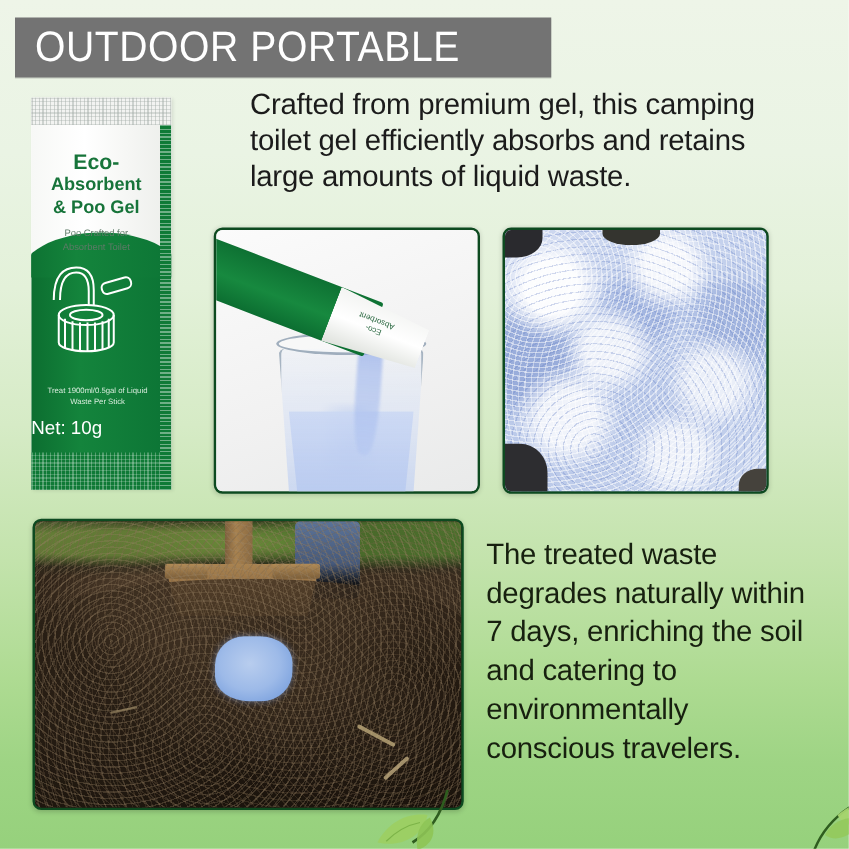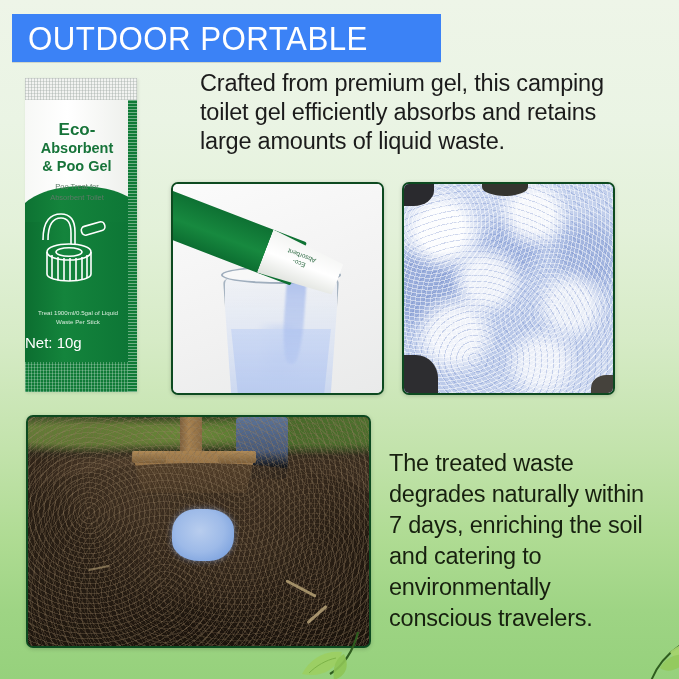--- a/index.html
+++ b/index.html
@@ -32,21 +32,21 @@
   .leaf-a { left: 296px; top: 630px; width: 90px; height: 50px; }
   .leaf-b { left: 640px; top: 628px; width: 60px; height: 56px; }
 
   
   .banner {
     position: absolute;
     left: 12px;
     top: 14px;
     width: 429px;
     height: 48px;
-    background: #3b82f6;
+    background: #737373;
     display: flex;
     align-items: center;
     padding-left: 16px;
     box-shadow: 0 1px 0 rgba(0,0,0,.12);
   }
   .banner-title {
     color: #ffffff;
     font-size: 34px;
     line-height: 34px;
     letter-spacing: 0.5px;
@@ -391,21 +391,21 @@
   }
   .soil-twig-c {
     position:absolute; left:60px; top:150px; width:22px; height:2px;
     background:#9a8864; transform:rotate(-12deg); border-radius:2px; opacity:.7;
   }
 
   
   .outro {
     position: absolute;
     left: 389px;
-    top: 448px;
+    top: 428px;
     width: 265px;
     color: #17200f;
     font-size: 23.5px;
     line-height: 31px;
     letter-spacing: -0.2px;
   }
 </style>
 </head>
 <body>
 
@@ -417,21 +417,21 @@
 
 <div class="packet">
   <div class="packet-white"></div>
   <div class="packet-green"></div>
 
   <div class="packet-brand">
     <div class="brand-l1">Eco-</div>
     <div class="brand-l2">Absorbent</div>
     <div class="brand-l3">&amp; Poo Gel</div>
     <div class="brand-sub">
-      <div>Poo Treat for</div>
+      <div>Poo Crafted for</div>
       <div>Absorbent Toilet</div>
     </div>
   </div>
 
   <svg class="packet-icon" viewBox="0 0 78 80">
     <g fill="none" stroke="#ffffff" stroke-width="1.6" stroke-linejoin="round">
       <path d="M6 34 C6 14, 14 8, 24 8 C33 8, 38 14, 38 26 L38 38"></path>
       <path d="M11 34 C11 17, 17 12, 24 12 C31 12, 34 17, 34 27 L34 38"></path>
       <ellipse cx="32" cy="46" rx="22" ry="8"></ellipse>
       <ellipse cx="32" cy="46" rx="13" ry="4.2"></ellipse>

